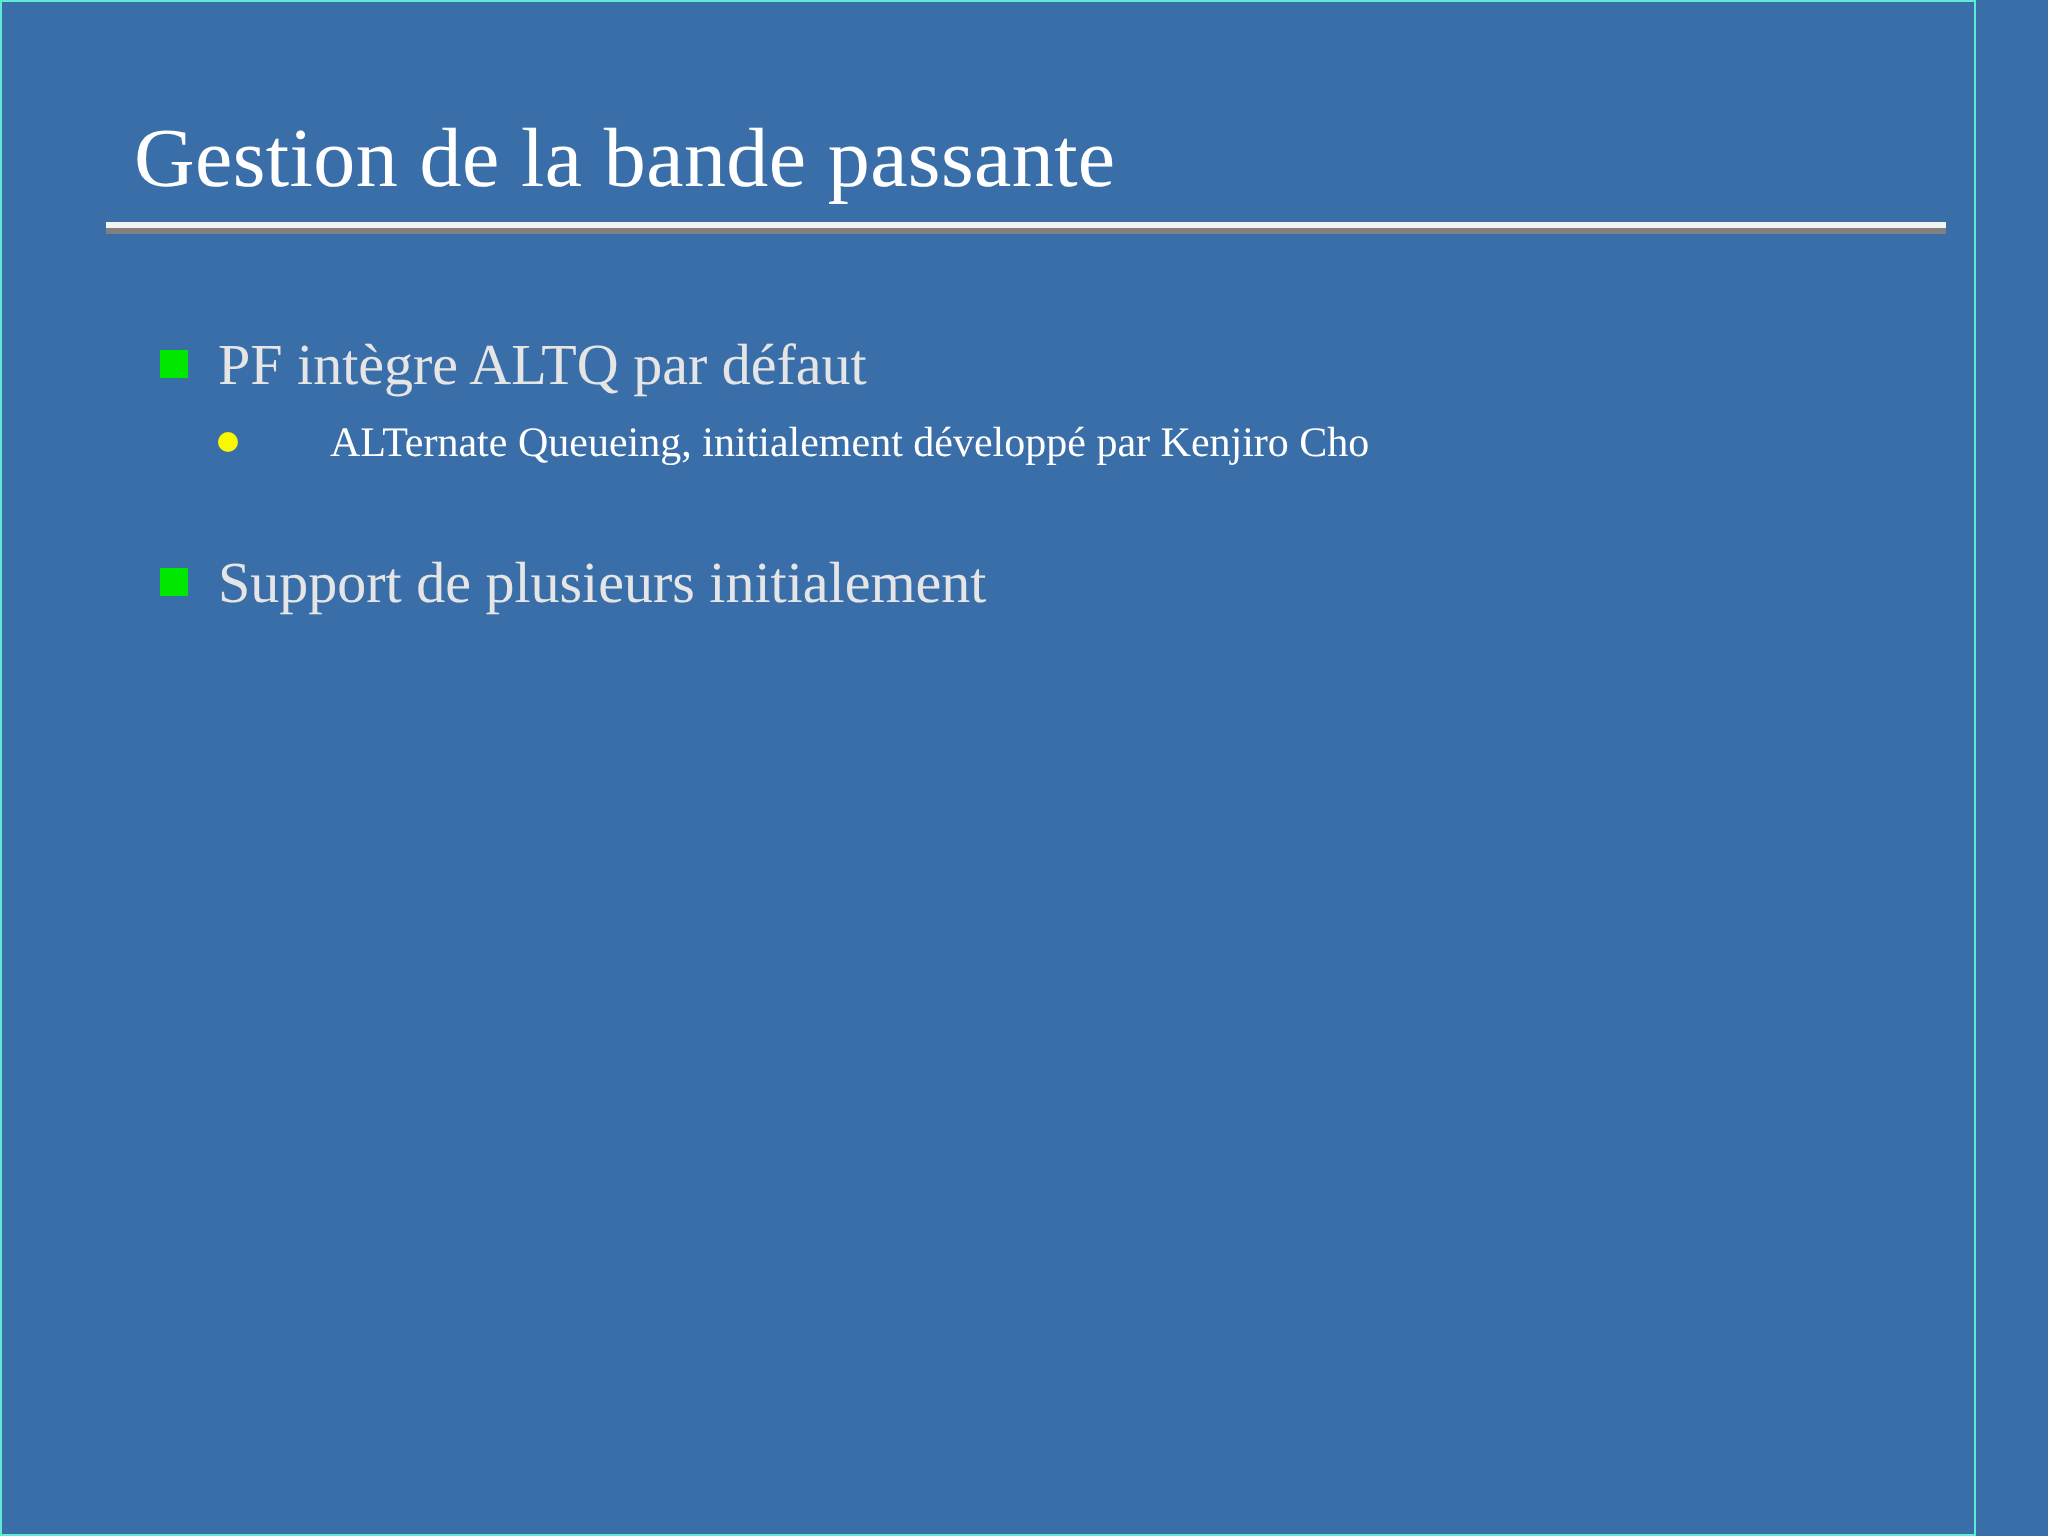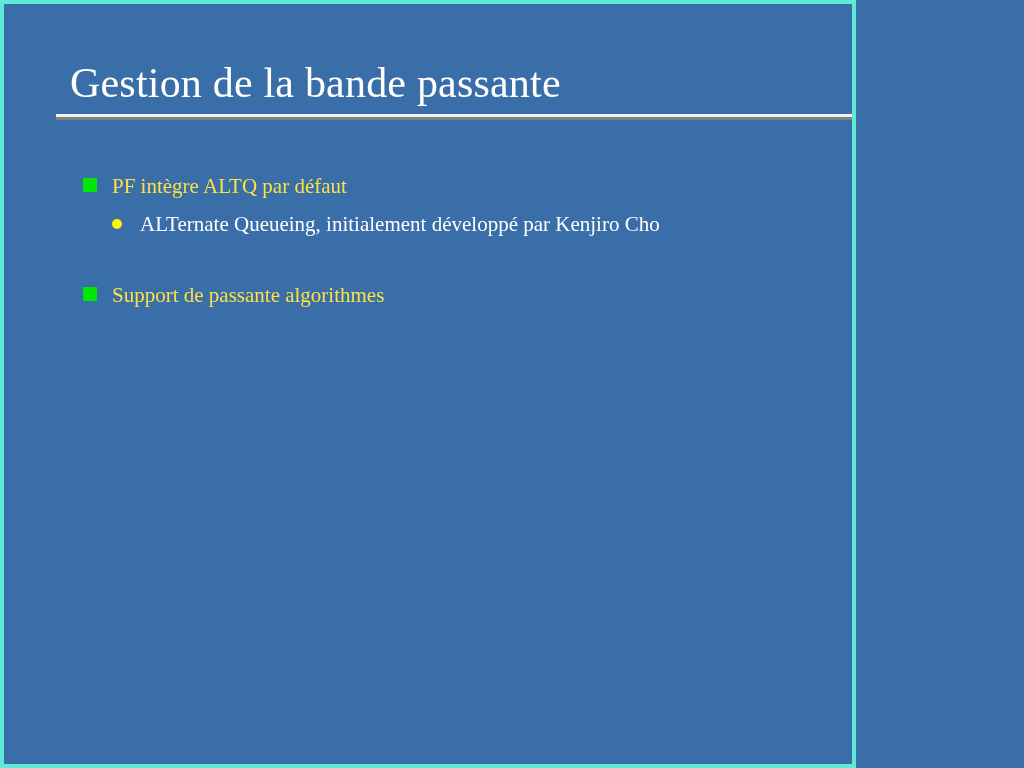--- a/index.html
+++ b/index.html
@@ -10,25 +10,25 @@
   body {
     width: 1024px;
     height: 768px;
     overflow: hidden;
     background: #3a6ea8;
     font-family: "Liberation Serif", "DejaVu Serif", serif;
     -webkit-font-smoothing: antialiased;
   }
   .slide {
     position: relative;
-    width: 856px;
+    width: 988px;
     height: 768px;
     background: #3a6ea8;
     box-sizing: border-box;
-    border: 4px solid #5eead4;
+    border: 1px solid #5eead4;
     overflow: hidden;
   }
 
   
   .title-block {
     position: absolute;
     left: 52px;
     top: 52px;
     width: 920px;
   }
@@ -77,22 +77,22 @@
     margin: 0 0 0 0;
   }
   .bullet-group + .bullet-group {
     margin-top: 36px;
   }
 
   
   .l1 {
     position: relative;
     padding-left: 30px;
-    color: #fde047;
-    font-size: 21px;
+    color: #e5e5e5;
+    font-size: 29px;
     line-height: 41px;
     font-weight: normal;
   }
   .l1 .marker-square {
     position: absolute;
     left: 1px;
     top: 12px;
     width: 14px;
     height: 14px;
     background: #00e800;
@@ -115,20 +115,21 @@
     position: absolute;
     left: 30px;
     top: 10px;
     width: 10px;
     height: 10px;
     border-radius: 50%;
     background: #f8f800;
   }
   .l2-text {
     display: block;
+    margin-left: 28px;
   }
 </style>
 </head>
 <body>
 
 <div class="slide">
 
   <div class="title-block">
     <h1 class="slide-title">Gestion de la bande passante</h1>
     <div class="title-rule">
@@ -146,19 +147,19 @@
       </div>
       <div class="l2">
         <span class="marker-dot"></span>
         <span class="l2-text">ALTernate Queueing, initialement développé par Kenjiro Cho</span>
       </div>
     </div>
 
     <div class="bullet-group">
       <div class="l1">
         <span class="marker-square"></span>
-        <span class="l1-text">Support de passante algorithmes</span>
+        <span class="l1-text">Support de plusieurs initialement</span>
       </div>
     </div>
 
 
   </div>
 </div>
 
 </body></html>

